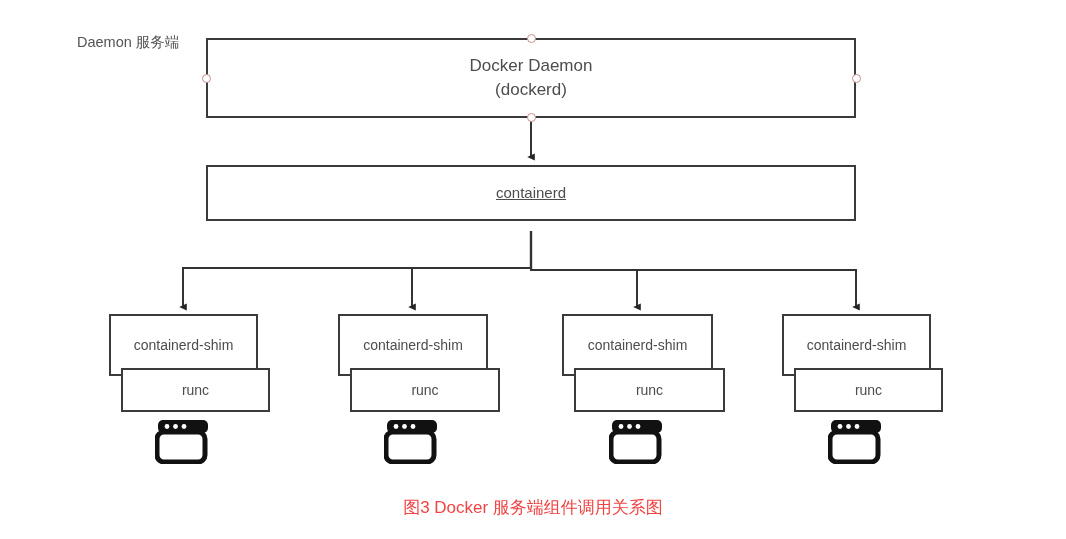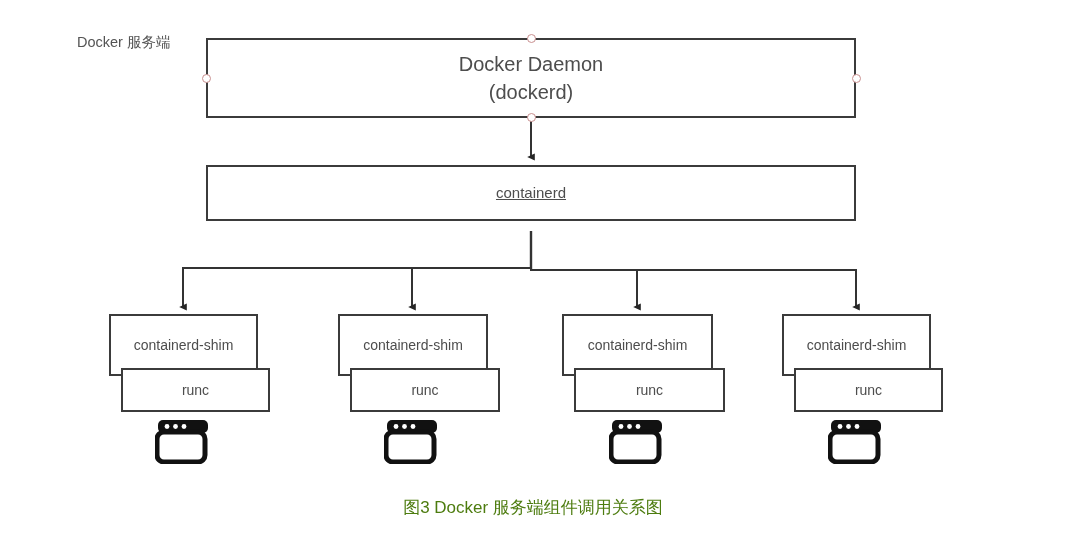--- a/index.html
+++ b/index.html
@@ -43,21 +43,21 @@
     text-align: center;
     line-height: 1.32;
     color: #4d4d4d;
   }
 
   .node-daemon {
     left: 206px;
     top: 38px;
     width: 650px;
     height: 80px;
-    font-size: 20px;
+    font-size: 17px;
   }
   .node-daemon .node-label-stack {
     display: flex;
     flex-direction: column;
     gap: 2px;
   }
 
   .node-containerd {
     left: 206px;
     top: 165px;
@@ -123,21 +123,21 @@
   .icon-col-4 { left: 828px; }
 
   
   .caption {
     position: absolute;
     left: 0;
     right: 0;
     top: 496px;
     text-align: center;
     font-size: 17px;
-    color: #4d7c0f;
+    color: #ef4444;
   }
 </style>
 </head>
 <body>
 
 <div id="diagram-root">
 
   <svg id="connector-layer" viewBox="0 0 1066 539" width="1066" height="539">
     <defs>
       <marker id="arrowhead" markerWidth="9" markerHeight="9" refX="4.2" refY="4.4" orient="auto" markerUnits="userSpaceOnUse">
@@ -151,21 +151,21 @@
 
     <line x1="183" y1="268" x2="532" y2="268" stroke="#333333" stroke-width="2.2"></line>
     <line x1="530" y1="270" x2="856" y2="270" stroke="#333333" stroke-width="2"></line>
 
     <line x1="183" y1="267" x2="183" y2="307" stroke="#333333" stroke-width="2" marker-end="url(#arrowhead)"></line>
     <line x1="412" y1="267" x2="412" y2="307" stroke="#333333" stroke-width="2" marker-end="url(#arrowhead)"></line>
     <line x1="637" y1="269" x2="637" y2="307" stroke="#333333" stroke-width="2" marker-end="url(#arrowhead)"></line>
     <line x1="856" y1="269" x2="856" y2="307" stroke="#333333" stroke-width="2" marker-end="url(#arrowhead)"></line>
   </svg>
 
-  <div class="side-label">Docker 服务端</div>
+  <div class="side-label">Daemon 服务端</div>
 
   <div class="node node-daemon">
     <div class="node-label-stack">
       <span>Docker Daemon</span>
       <span>(dockerd)</span>
     </div>
   </div>
 
   <div class="anchor-dot anchor-left"></div>
   <div class="anchor-dot anchor-right"></div>

